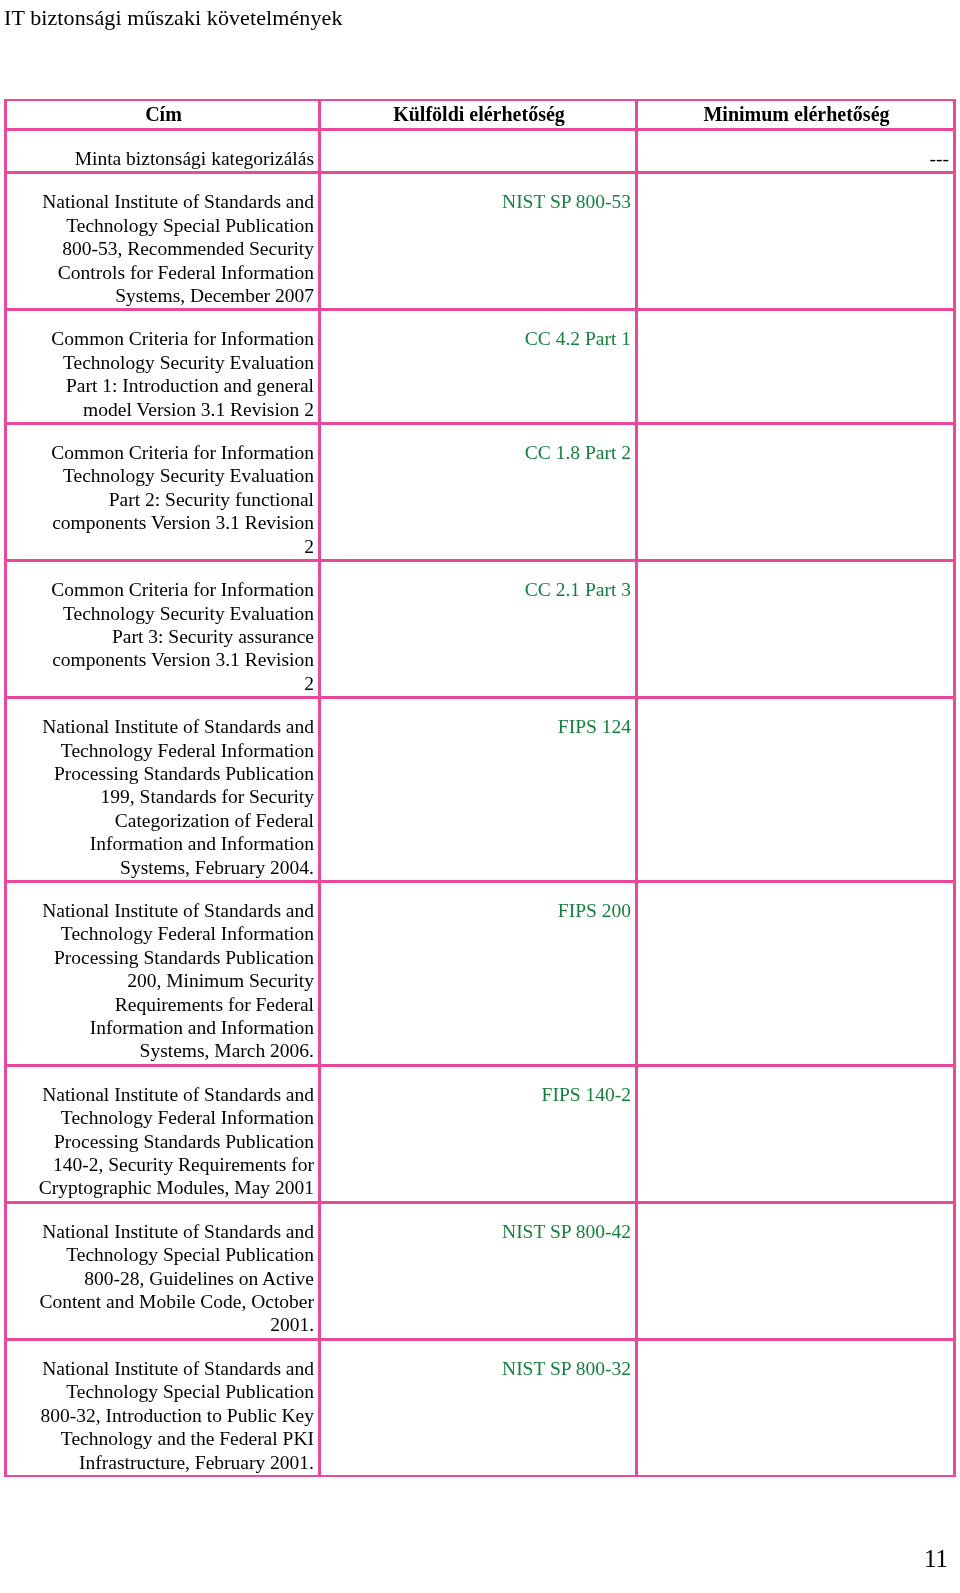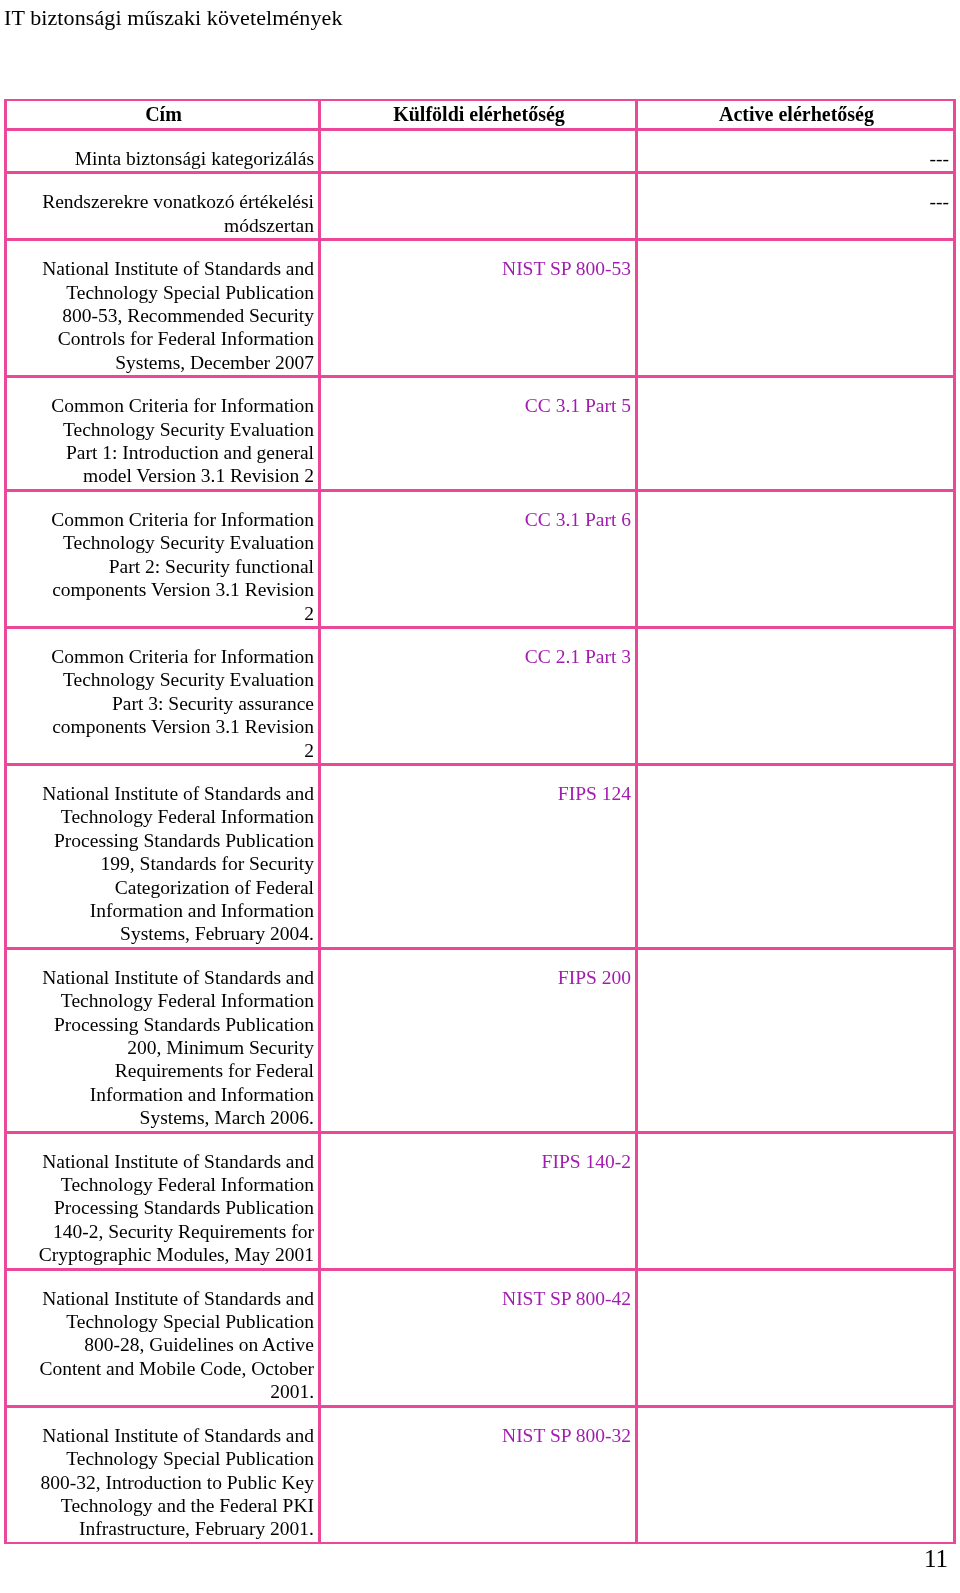--- a/index.html
+++ b/index.html
@@ -68,21 +68,21 @@
   }
   .ref-table tbody td {
     height: 1px;
     text-align: right;
   }
   .ref-table tbody tr:last-child td {
     border-bottom-width: 2px;
   }
 
   .link {
-    color: #a21caf;
+    color: #15803d;
   }
   .dashes {
     color: #000000;
   }
 
   td.cell-empty {
     
   }
 
   
@@ -110,39 +110,27 @@
   <table class="ref-table">
     <colgroup>
       <col class="c-title">
       <col class="c-foreign">
       <col class="c-hun">
     </colgroup>
     <thead>
       <tr>
         <th>Cím</th>
         <th>Külföldi elérhetőség</th>
-        <th>Active elérhetőség</th>
+        <th>Minimum elérhetőség</th>
       </tr>
     </thead>
     <tbody id="table-body">
         <tr>
           <td>
             <span class="cell-text">Minta biztonsági kategorizálás</span>
-          </td>
-          <td class="cell-empty">
-            <span class="cell-text link"></span>
-          </td>
-          <td>
-            <span class="cell-text dashes">---</span>
-          </td>
-        </tr>
-        <tr>
-          <td>
-            <span class="cell-text">Rendszerekre vonatkozó értékelési
-módszertan</span>
           </td>
           <td class="cell-empty">
             <span class="cell-text link"></span>
           </td>
           <td>
             <span class="cell-text dashes">---</span>
           </td>
         </tr>
         <tr>
           <td>
@@ -160,36 +148,36 @@
           </td>
         </tr>
         <tr>
           <td>
             <span class="cell-text">Common Criteria for Information
 Technology Security Evaluation
 Part 1: Introduction and general
 model Version 3.1 Revision 2</span>
           </td>
           <td>
-            <span class="cell-text link">CC 3.1 Part 5</span>
+            <span class="cell-text link">CC 4.2 Part 1</span>
           </td>
           <td class="cell-empty">
             <span class="cell-text dashes"></span>
           </td>
         </tr>
         <tr>
           <td>
             <span class="cell-text">Common Criteria for Information
 Technology Security Evaluation
 Part 2: Security functional
 components Version 3.1 Revision
 2</span>
           </td>
           <td>
-            <span class="cell-text link">CC 3.1 Part 6</span>
+            <span class="cell-text link">CC 1.8 Part 2</span>
           </td>
           <td class="cell-empty">
             <span class="cell-text dashes"></span>
           </td>
         </tr>
         <tr>
           <td>
             <span class="cell-text">Common Criteria for Information
 Technology Security Evaluation
 Part 3: Security assurance

